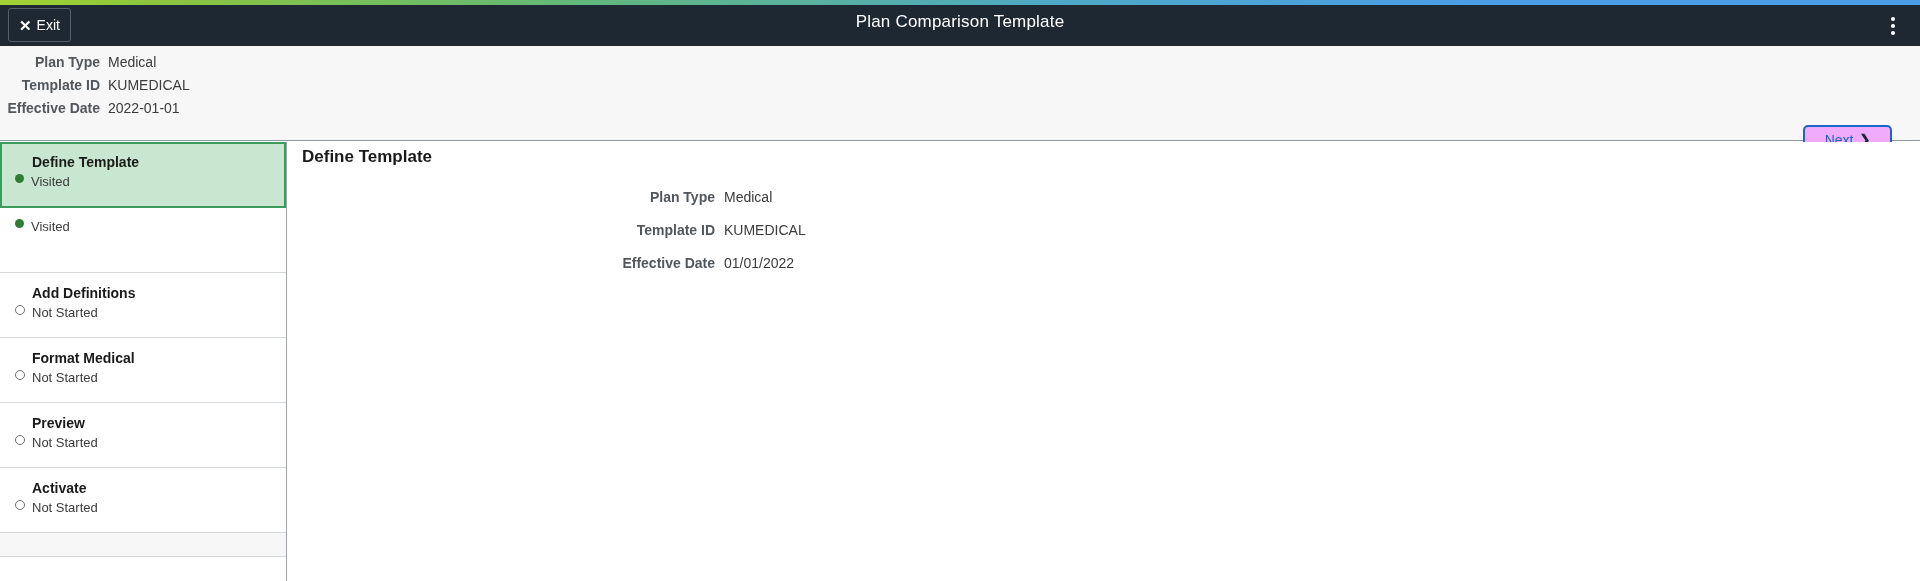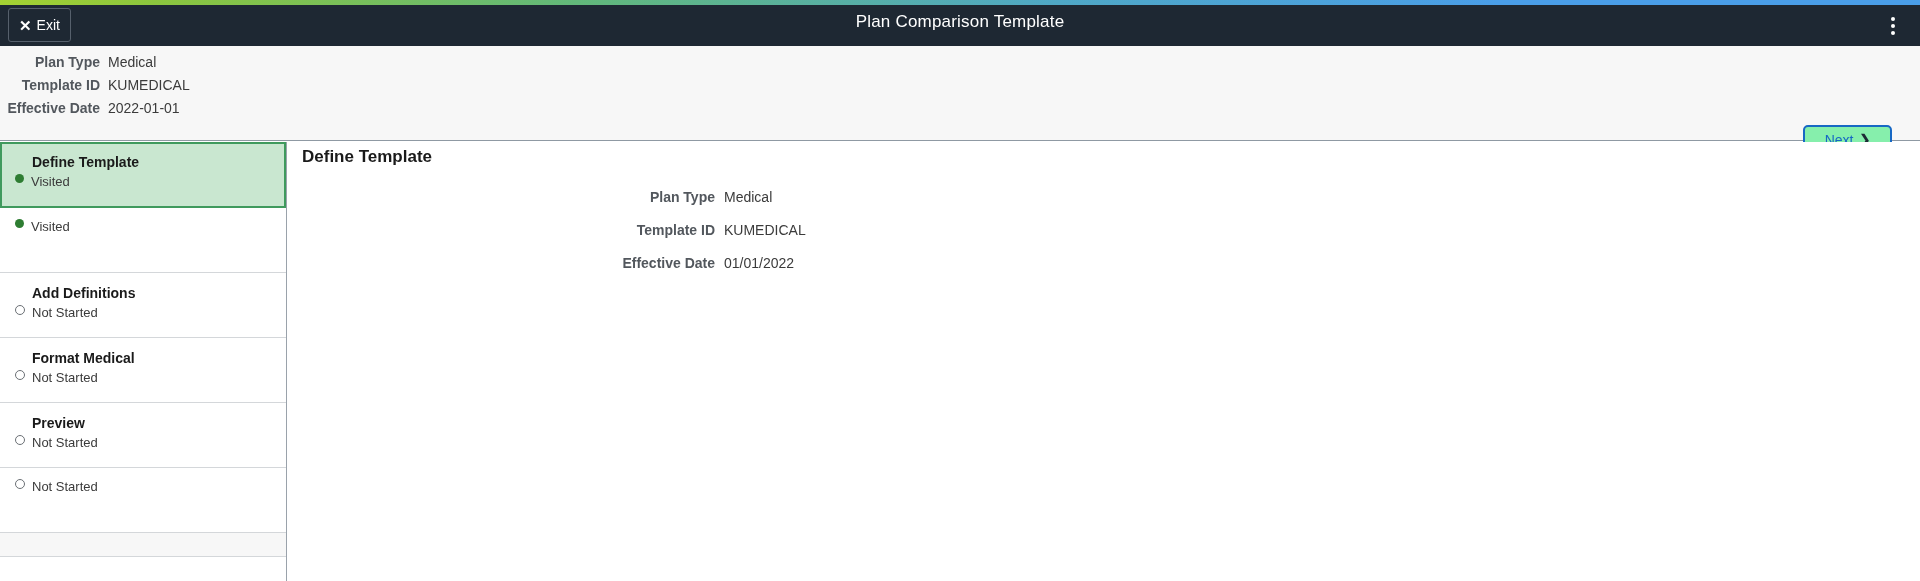--- a/index.html
+++ b/index.html
@@ -117,21 +117,21 @@
     font-size: 14px;
     color: #3b3b3b;
   }
 
   .next-button {
     position: absolute;
     right: 28px; top: 79px;
     width: 89px; height: 29px;
     border: 2px solid #1768c4;
     border-radius: 5px;
-    background: #86efac;
+    background: #f0abfc;
     color: #1768c4;
     font-size: 14px;
     font-family: "Liberation Sans", sans-serif;
     display: flex;
     align-items: center;
     justify-content: center;
     gap: 6px;
     cursor: pointer;
     padding: 0;
   }
@@ -340,20 +340,21 @@
 
       <div class="step">
         <div class="step-title">Preview</div>
         <div class="step-status">
           <span class="dot notstarted"></span>
           <span class="status-label">Not Started</span>
         </div>
       </div>
 
       <div class="step">
+        <div class="step-title">Activate</div>
         <div class="step-status">
           <span class="dot notstarted"></span>
           <span class="status-label">Not Started</span>
         </div>
       </div>
 
       <div class="step-tail"></div>
     </div>
 
     <div class="main">

